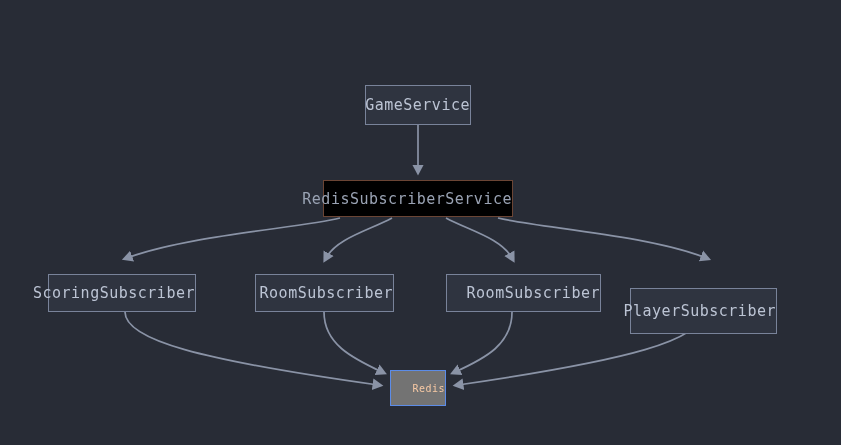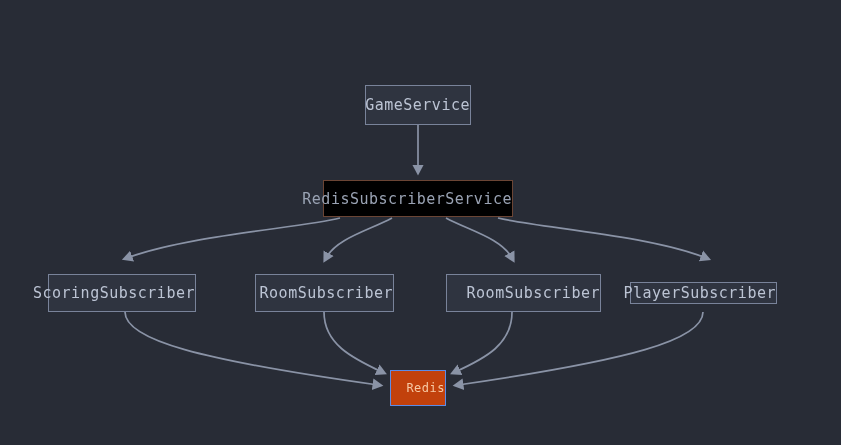--- a/index.html
+++ b/index.html
@@ -45,24 +45,24 @@
     color: #bcc4d4;
     font-size: 15px;
   }
   .node-highlight-orange {
     background: #000000;
     border-color: #6b4535;
     color: #9aa3b4;
     font-size: 15px;
   }
   .node-highlight-blue {
-    background: #c2410c;
+    background: #737373;
     border-color: #5c8ce8;
     color: #f7c9a4;
-    font-size: 12px;
+    font-size: 10px;
   }
   .node-label {
     pointer-events: none;
   }
 </style>
 </head>
 <body>
 
 <div id="diagram-root">
 
@@ -107,21 +107,21 @@
   </div>
 
   <div class="node node-default" style="left:255px; top:274px; width:139px; height:38px;">
     <span class="node-label">RoomSubscriber</span>
   </div>
 
   <div class="node node-default" style="left:446px; top:274px; width:155px; height:38px;">
     <span class="node-label">RoomSubscriber</span>
   </div>
 
-  <div class="node node-default" style="left:630px; top:282px; width:147px; height:22px;">
+  <div class="node node-default" style="left:630px; top:288px; width:147px; height:46px;">
     <span class="node-label">PlayerSubscriber</span>
   </div>
 
   <div class="node node-highlight-blue" style="left:390px; top:370px; width:56px; height:36px;">
     <span class="node-label">Redis</span>
   </div>
 
 </div>
 
 </body></html>

